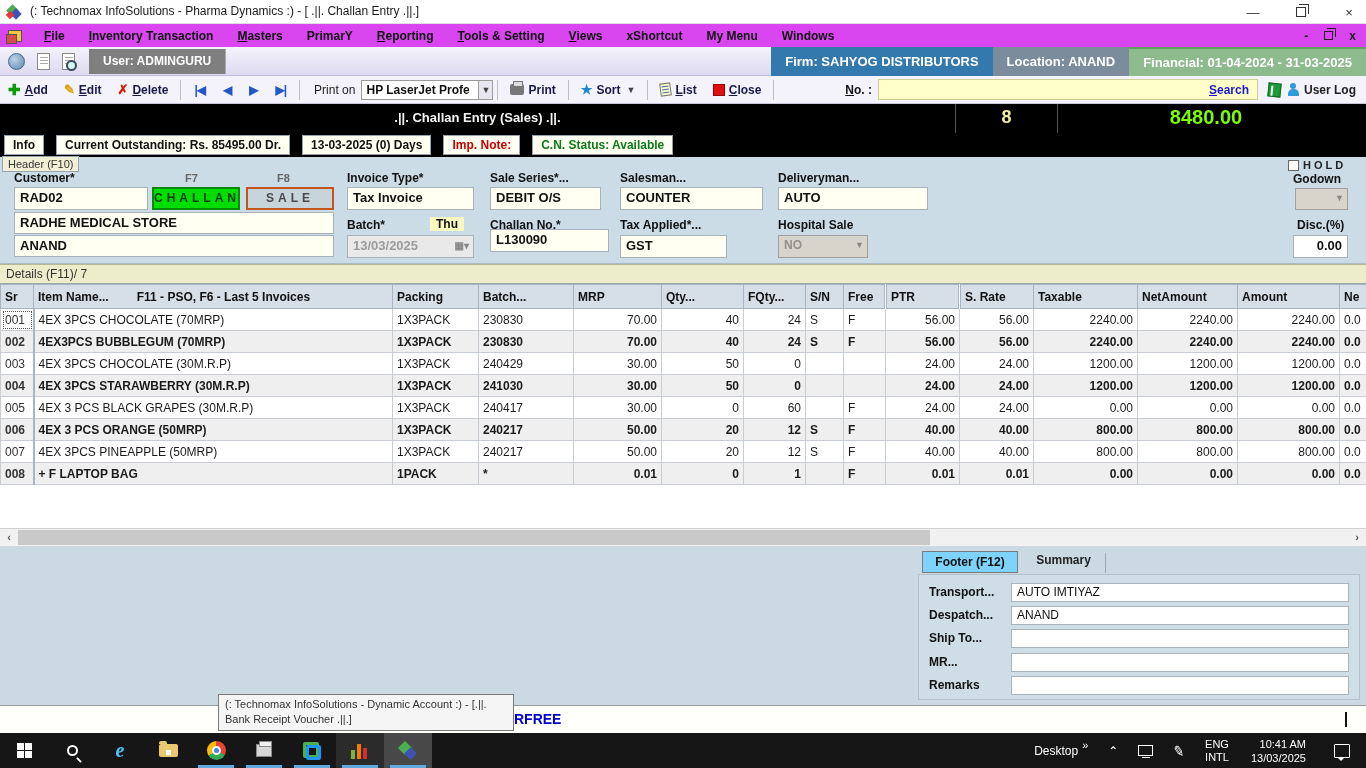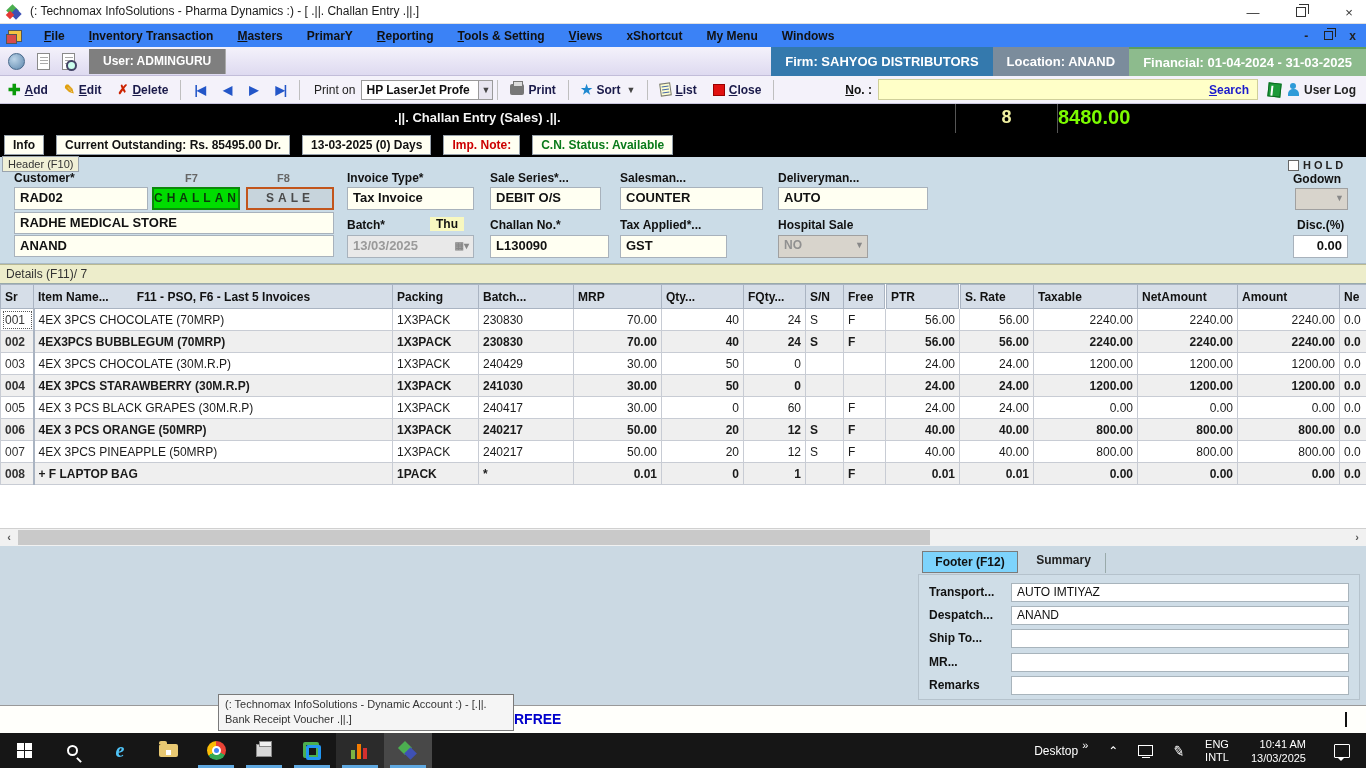--- a/index.html
+++ b/index.html
@@ -13,21 +13,21 @@
   .app-icon .d1 { position:absolute; left:2px; top:2px; width:9px; height:9px; background:#4caf50; transform:rotate(45deg); }
   .app-icon .d2 { position:absolute; left:6px; top:6px; width:8px; height:8px; background:#3f51b5; transform:rotate(45deg); }
   .app-icon .d3 { position:absolute; left:1px; top:8px; width:6px; height:6px; background:#e53935; transform:rotate(45deg); }
   .title-text { left:30px; top:4px; font-size:12px; color:#1a1a1a; }
   .win-controls { right:8px; top:0; height:24px; display:flex; align-items:center; gap:34px; }
   .wc { font-size:13px; color:#333; width:18px; text-align:center; cursor:default; }
   .wc-restore { width:10px; height:10px; border:1px solid #333; position:relative; background:#fff; }
   .wc-restore::before { content:""; position:absolute; left:2px; top:-4px; width:9px; height:9px; border:1px solid #333; border-left:none; border-bottom:none; }
 
   
-  .menubar { left:0; top:24px; width:1366px; height:23px; background:#3b82f6; display:flex; align-items:center; }
+  .menubar { left:0; top:24px; width:1366px; height:23px; background:#d946ef; display:flex; align-items:center; }
   .mdi-icon { width:14px; height:12px; margin:0 10px 0 8px; background:#f4c542; border:1px solid #555; position:relative; }
   .mdi-icon::before { content:""; position:absolute; left:-3px; top:3px; width:9px; height:8px; background:#d84b4b; border:1px solid #555; }
   .menu-item { font-size:12px; font-weight:700; color:#111; padding:0 12px; display:inline-block; cursor:default; }
   .fl::first-letter { text-decoration:underline; }
   .mdi-controls { margin-left:auto; display:flex; align-items:center; gap:16px; padding-right:10px; }
   .mdic { font-size:12px; font-weight:700; color:#222; }
   .mdic-restore { width:9px; height:9px; border:1px solid #222; position:relative; background:transparent; }
   .mdic-restore::before { content:""; position:absolute; left:2px; top:-4px; width:8px; height:8px; border:1px solid #222; border-left:none; border-bottom:none; }
 
   
@@ -70,21 +70,21 @@
   .book-icon::before { content:""; position:absolute; left:2px; top:2px; width:2px; height:10px; background:#fff; }
   .person-icon { width:13px; height:13px; position:relative; margin-right:4px; }
   .person-icon::before { content:""; position:absolute; left:3px; top:0; width:6px; height:6px; border-radius:50%; background:#2e9ad8; }
   .person-icon::after { content:""; position:absolute; left:1px; top:6px; width:11px; height:7px; border-radius:5px 5px 0 0; background:#2e9ad8; }
   .userlog-label { font-weight:700; color:#222; padding-right:10px; }
 
   
   .blackbar { left:0; top:104px; width:1366px; height:29px; background:#000; display:flex; }
   .bb-title { width:955px; color:#f5f5f5; font-size:13px; font-weight:700; text-align:center; line-height:27px; }
   .bb-count { width:102px; border-left:1px solid #555; color:#f0f0a0; font-size:18px; font-weight:700; text-align:center; line-height:26px; }
-  .bb-total { flex:1; border-left:1px solid #555; color:#7cfc00; font-size:20px; font-weight:700; text-align:left; line-height:26px; padding-right:12px; }
+  .bb-total { flex:1; border-left:1px solid #555; color:#7cfc00; font-size:20px; font-weight:700; text-align:center; line-height:26px; padding-right:12px; }
 
   
   .infobar { left:0; top:133px; width:1366px; height:24px; background:#000000; display:flex; align-items:center; gap:12px; padding-left:4px; }
   .chip { background:#fffff2; border:1px solid #98a2ac; font-size:12px; font-weight:700; color:#111; padding:1px 8px; height:20px; line-height:17px; white-space:nowrap; }
   .chip-red { color:#cc0000; }
   .chip-green { color:#0a7a1a; }
 
   
   .headerpanel { left:0; top:157px; width:1366px; height:107px; background:#cbdce7; border-bottom:1px solid #aabbc6; }
   .grouplabel { position:absolute; left:2px; top:-1px; background:#f0f0d6; border:1px solid #9aa4ae; font-size:11px; color:#333; padding:0 5px; height:16px; line-height:14px; }
@@ -310,21 +310,21 @@
 
     <span class="flabel" style="left:347px; top:14px;">Invoice Type*</span>
     <div class="finput" style="left:347px; top:30px; width:127px; height:23px;">Tax Invoice</div>
     <span class="flabel" style="left:347px; top:61px;">Batch*</span>
     <span class="daychip" style="left:430px; top:60px;">Thu</span>
     <div class="finput finput-gray" style="left:347px; top:78px; width:127px; height:23px;"><span>13/03/2025</span><span class="cal-glyph">▦▾</span></div>
 
     <span class="flabel" style="left:490px; top:14px;">Sale Series*...</span>
     <div class="finput" style="left:490px; top:30px; width:111px; height:23px;">DEBIT O/S</div>
     <span class="flabel" style="left:490px; top:61px;">Challan No.*</span>
-    <div class="finput" style="left:490px; top:78px; width:119px; height:23px;">L130090</div>
+    <div class="finput" style="left:490px; top:72px; width:119px; height:23px;">L130090</div>
 
     <span class="flabel" style="left:620px; top:14px;">Salesman...</span>
     <div class="finput" style="left:620px; top:30px; width:143px; height:23px;">COUNTER</div>
     <span class="flabel" style="left:620px; top:61px;">Tax Applied*...</span>
     <div class="finput" style="left:620px; top:78px; width:107px; height:23px;">GST</div>
 
     <span class="flabel" style="left:778px; top:14px;">Deliveryman...</span>
     <div class="finput" style="left:778px; top:30px; width:150px; height:23px;">AUTO</div>
     <span class="flabel" style="left:778px; top:61px;">Hospital Sale</span>
     <div class="selgray" style="left:778px; top:78px; width:90px; height:23px;"><span>NO</span><span class="sel-caret">▼</span></div>

